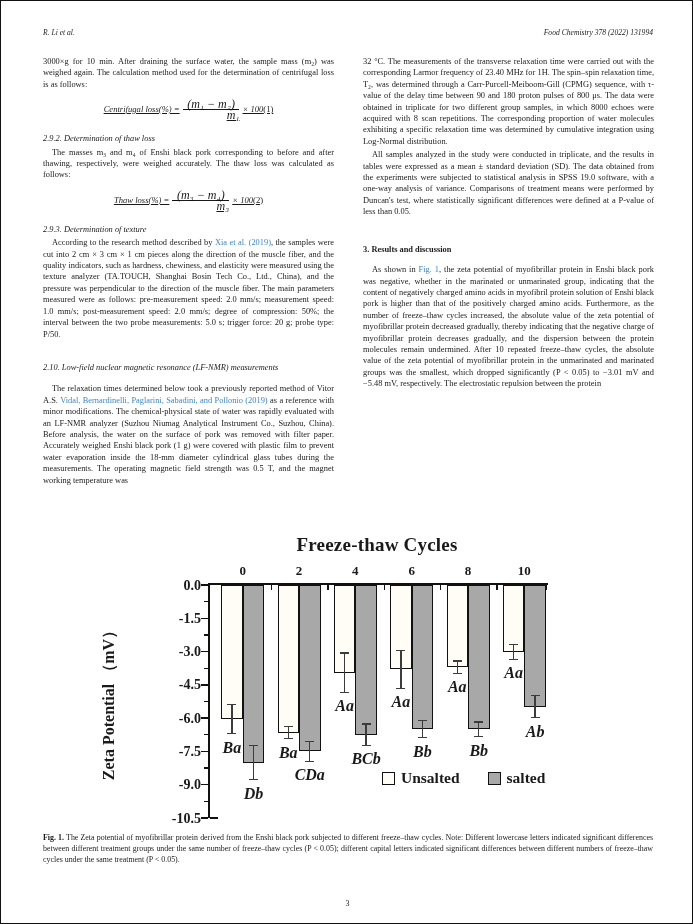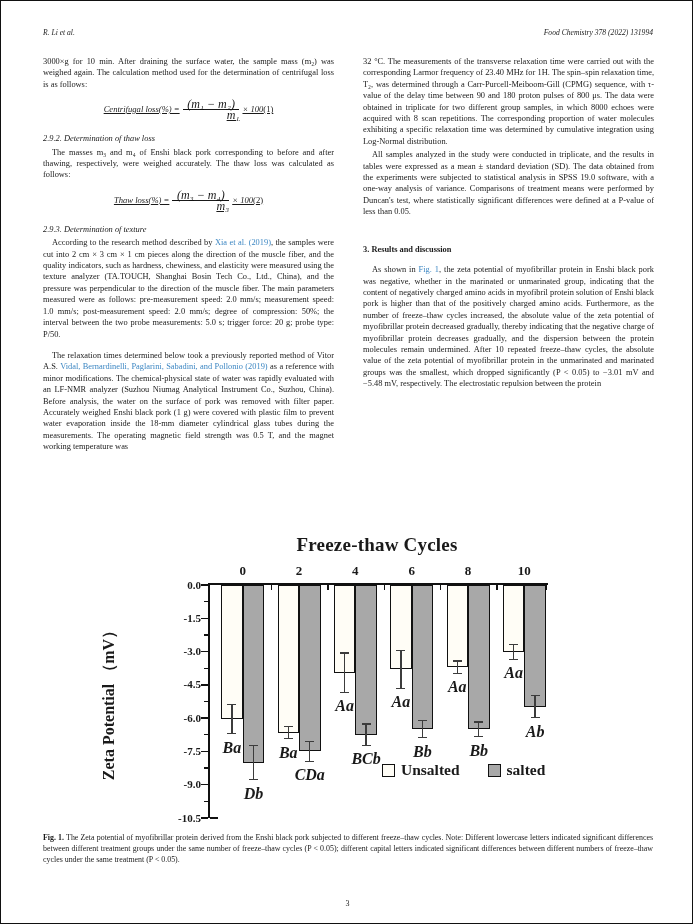--- a/index.html
+++ b/index.html
@@ -36,31 +36,31 @@
   .eq-tag{font-style:normal;}
   
   .figure{position:absolute;left:42px;top:531px;width:610px;height:292px;}
   .chart-title{position:absolute;left:165px;top:2px;width:338px;text-align:center;
                font-size:19px;font-weight:bold;letter-spacing:0.2px;}
   .plot{position:absolute;left:165px;top:51px;width:338px;height:233px;
         border-top:2px solid #111;border-left:2px solid #111;}
   .ytick{position:absolute;left:-9px;width:7px;height:1.4px;background:#111;}
   .ytick.minor{left:-6px;width:4px;}
   .ytick-label{position:absolute;left:-59px;width:50px;text-align:right;
-               font-size:11px;font-weight:bold;line-height:13px;}
+               font-size:14px;font-weight:bold;line-height:13px;}
   .xtick{position:absolute;top:0;width:1.4px;height:5px;background:#111;}
   .xcat{position:absolute;top:-22px;width:36px;text-align:center;font-size:13px;font-weight:bold;}
   .bar{position:absolute;top:0;box-sizing:border-box;border:1.3px solid #111;z-index:1;}
   .whisk-line{position:absolute;width:1.3px;background:#3c3c3c;z-index:2;}
   .whisk-cap{position:absolute;width:9px;height:1.3px;background:#3c3c3c;z-index:2;}
   .sig{position:absolute;width:34px;text-align:center;font-size:16px;font-weight:bold;z-index:2;font-style:italic;}
   .axis-foot{position:absolute;left:0;bottom:-1px;width:8px;height:1.6px;background:#111;}
   .y-axis-label{position:absolute;left:-206px;top:106px;width:210px;text-align:center;
                 transform:rotate(-90deg);font-size:16px;font-weight:bold;white-space:nowrap;}
-  .legend{position:absolute;left:172px;top:176px;display:flex;gap:28px;z-index:3;}
+  .legend{position:absolute;left:172px;top:184px;display:flex;gap:28px;z-index:3;}
   .legend-item{display:flex;align-items:center;gap:6px;}
   .legend-swatch{width:11px;height:11px;border:1.7px solid #111;box-sizing:content-box;}
   .legend-label{font-size:15.5px;font-weight:bold;}
   
   .caption{position:absolute;left:42px;top:831px;width:610px;font-size:7.9px;line-height:11px;
            text-align:justify;}
   .caption b{font-weight:bold;}
   .page-num{position:absolute;left:0;top:898px;width:693px;text-align:center;font-size:8px;}
 </style>
 </head>
@@ -99,20 +99,21 @@
           <span class="den">m₃</span>
         </span>
         <span> × 100</span>
       </span>
       <span class="eq-tag">(2)</span>
     </div>
 
     <p class="sec-head mt">2.9.3.  Determination of texture</p>
     <p class="para ind after-head"><span>According to the research method described by </span><a class="link" style="color: rgb(61, 135, 195);">Xia et al. (2019)</a><span>, the samples were cut into 2 cm × 3 cm × 1 cm pieces along the direction of the muscle fiber, and the quality indicators, such as hardness, chewiness, and elasticity were measured using the texture analyzer (TA.TOUCH, Shanghai Bosin Tech Co., Ltd., China), and the pressure was perpendicular to the direction of the muscle fiber. The main parameters measured were as follows: pre-measurement speed: 2.0 mm/s; measurement speed: 1.0 mm/s; post-measurement speed: 2.0 mm/s; degree of compression: 50%; the interval between the two probe measurements: 5.0 s; trigger force: 20 g; probe type: P/50.</span></p>
 
+    <p class="sec-head mt-lg">2.10.  Low-field nuclear magnetic resonance (LF-NMR) measurements</p>
     <p class="para ind after-head-lg"><span>The relaxation times determined below took a previously reported method of Vitor A.S. </span><a class="link" style="color: rgb(61, 135, 195);">Vidal, Bernardinelli, Paglarini, Sabadini, and Pollonio (2019)</a><span> as a reference with minor modifications. The chemical-physical state of water was rapidly evaluated with an LF-NMR analyzer (Suzhou Niumag Analytical Instrument Co., Suzhou, China). Before analysis, the water on the surface of pork was removed with filter paper. Accurately weighed Enshi black pork (1 g) were covered with plastic film to prevent water evaporation inside the 18-mm diameter cylindrical glass tubes during the measurements. The operating magnetic field strength was 0.5 T, and the magnet working temperature was</span></p>
   </div>
 
   <div class="col col-right">
     <p class="para">32 °C. The measurements of the transverse relaxation time were carried out with the corresponding Larmor frequency of 23.40 MHz for 1H. The spin–spin relaxation time, T₂, was determined through a Carr-Purcell-Meiboom-Gill (CPMG) sequence, with τ-value of the delay time between 90 and 180 proton pulses of 800 μs. The data were obtained in triplicate for two different group samples, in which 8000 echoes were acquired with 8 scan repetitions. The corresponding proportion of water molecules exhibiting a specific relaxation time was determined by cumulative integration using Log-Normal distribution.</p>
 
     <p class="para ind after-head">All samples analyzed in the study were conducted in triplicate, and the results in tables were expressed as a mean ± standard deviation (SD). The data obtained from the experiments were subjected to statistical analysis in SPSS 19.0 software, with a one-way analysis of variance. Comparisons of treatment means were performed by Duncan's test, where statistically significant differences were defined at a P-value of less than 0.05.</p>
 
     <p class="bold-head">3.  Results and discussion</p>
     <p class="para ind" style="margin-top:9px;"><span>As shown in </span><a class="link" style="color: rgb(61, 135, 195);">Fig. 1</a><span>, the zeta potential of myofibrillar protein in Enshi black pork was negative, whether in the marinated or unmarinated group, indicating that the content of negatively charged amino acids in myofibril protein solution of Enshi black pork is higher than that of the positively charged amino acids. Furthermore, as the number of freeze–thaw cycles increased, the absolute value of the zeta potential of myofibrillar protein decreased gradually, thereby indicating that the negative charge of myofibrillar protein decreases gradually, and the dispersion between the protein molecules remain undermined. After 10 repeated freeze–thaw cycles, the absolute value of the zeta potential of myofibrillar protein in the unmarinated and marinated groups was the smallest, which dropped significantly (P &lt; 0.05) to −3.01 mV and −5.48 mV, respectively. The electrostatic repulsion between the protein</span></p>

